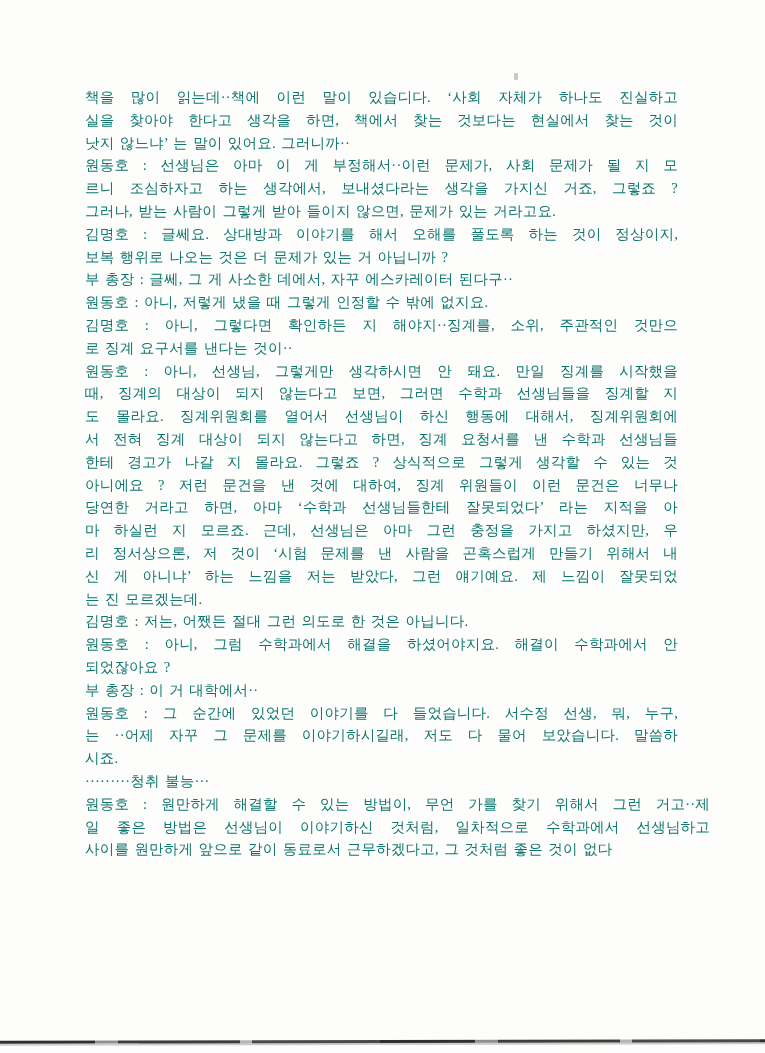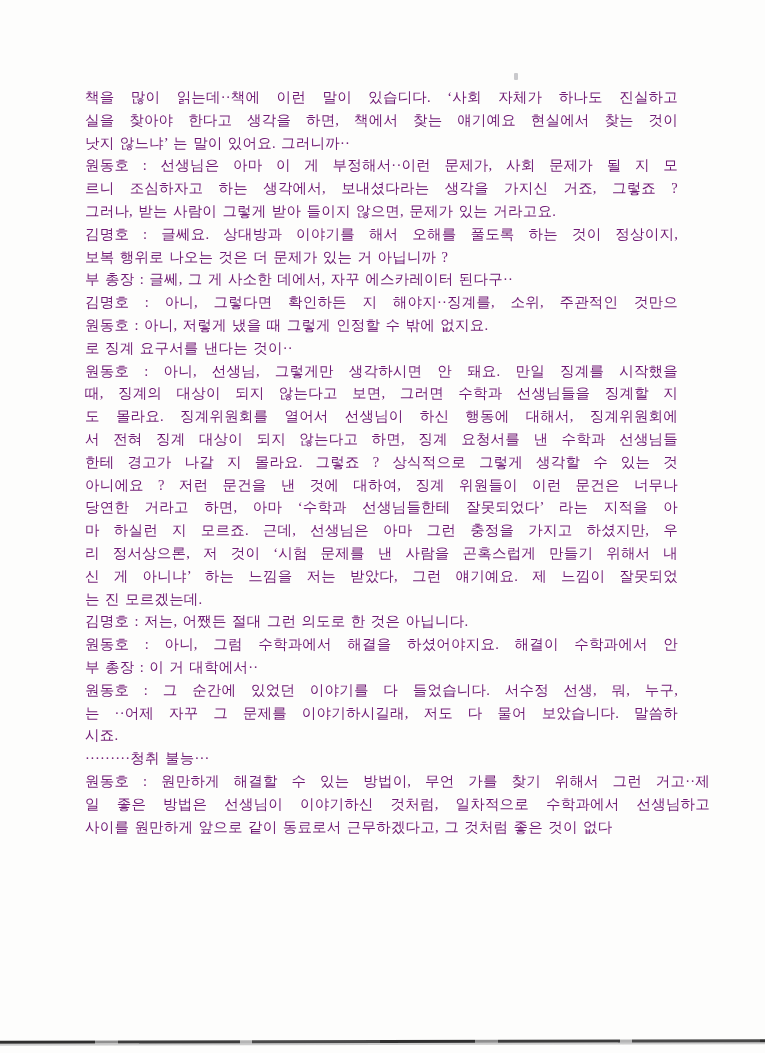--- a/index.html
+++ b/index.html
@@ -17,21 +17,21 @@
   .page {
     position: absolute;
     inset: 0;
     background: #fdfdfc;
   }
   .transcript {
     position: absolute;
     left: 85px;
     top: 86px;
     width: 593px;
-    color: #701a75;
+    color: #0f766e;
     font-size: 14.5px;
     letter-spacing: 0.2px;
     word-spacing: 1.5px;
   }
   .line {
     height: 22.8px;
     line-height: 22.8px;
     overflow: hidden;
     text-align: justify;
     text-align-last: left;
@@ -70,44 +70,45 @@
     box-shadow: 0 2px 0 rgba(60, 60, 60, 0.25);
   }
 </style>
 </head>
 <body>
 
 <div class="page">
   <div class="scan-speck"></div>
   <div class="transcript" id="transcript">
       <div class="line j">책을 많이 읽는데··책에 이런 말이 있습디다. ‘사회 자체가 하나도 진실하고</div>
-      <div class="line j">실을 찾아야 한다고 생각을 하면, 책에서 찾는 얘기예요 현실에서 찾는 것이</div>
+      <div class="line j">실을 찾아야 한다고 생각을 하면, 책에서 찾는 것보다는 현실에서 찾는 것이</div>
       <div class="line">낫지 않느냐’ 는 말이 있어요. 그러니까··</div>
       <div class="line j">원동호 : 선생님은 아마 이 게 부정해서··이런 문제가, 사회 문제가 될 지 모</div>
       <div class="line j">르니 조심하자고 하는 생각에서, 보내셨다라는 생각을 가지신 거죠, 그렇죠 ?</div>
       <div class="line">그러나, 받는 사람이 그렇게 받아 들이지 않으면, 문제가 있는 거라고요.</div>
       <div class="line j">김명호 : 글쎄요. 상대방과 이야기를 해서 오해를 풀도록 하는 것이 정상이지,</div>
       <div class="line">보복 행위로 나오는 것은 더 문제가 있는 거 아닙니까 ?</div>
       <div class="line">부 총장 : 글쎄, 그 게 사소한 데에서, 자꾸 에스카레이터 된다구··</div>
+      <div class="line">원동호 : 아니, 저렇게 냈을 때 그렇게 인정할 수 밖에 없지요.</div>
       <div class="line j">김명호 : 아니, 그렇다면 확인하든 지 해야지··징계를, 소위, 주관적인 것만으</div>
-      <div class="line">원동호 : 아니, 저렇게 냈을 때 그렇게 인정할 수 밖에 없지요.</div>
       <div class="line">로 징계 요구서를 낸다는 것이··</div>
       <div class="line j">원동호 : 아니, 선생님, 그렇게만 생각하시면 안 돼요. 만일 징계를 시작했을</div>
       <div class="line j">때, 징계의 대상이 되지 않는다고 보면, 그러면 수학과 선생님들을 징계할 지</div>
       <div class="line j">도 몰라요. 징계위원회를 열어서 선생님이 하신 행동에 대해서, 징계위원회에</div>
       <div class="line j">서 전혀 징계 대상이 되지 않는다고 하면, 징계 요청서를 낸 수학과 선생님들</div>
       <div class="line j">한테 경고가 나갈 지 몰라요. 그렇죠 ? 상식적으로 그렇게 생각할 수 있는 것</div>
       <div class="line j">아니에요 ? 저런 문건을 낸 것에 대하여, 징계 위원들이 이런 문건은 너무나</div>
       <div class="line j">당연한 거라고 하면, 아마 ‘수학과 선생님들한테 잘못되었다’ 라는 지적을 아</div>
       <div class="line j">마 하실런 지 모르죠. 근데, 선생님은 아마 그런 충정을 가지고 하셨지만, 우</div>
       <div class="line j">리 정서상으론, 저 것이 ‘시험 문제를 낸 사람을 곤혹스럽게 만들기 위해서 내</div>
       <div class="line j">신 게 아니냐’ 하는 느낌을 저는 받았다, 그런 얘기예요. 제 느낌이 잘못되었</div>
       <div class="line">는 진 모르겠는데.</div>
       <div class="line">김명호 : 저는, 어쨌든 절대 그런 의도로 한 것은 아닙니다.</div>
       <div class="line j">원동호 : 아니, 그럼 수학과에서 해결을 하셨어야지요. 해결이 수학과에서 안</div>
+      <div class="line">되었잖아요 ?</div>
       <div class="line">부 총장 : 이 거 대학에서··</div>
       <div class="line j">원동호 : 그 순간에 있었던 이야기를 다 들었습니다. 서수정 선생, 뭐, 누구,</div>
       <div class="line j">는 ··어제 자꾸 그 문제를 이야기하시길래, 저도 다 물어 보았습니다. 말씀하</div>
       <div class="line">시죠.</div>
       <div class="line">·········청취 불능···</div>
       <div class="line j wide">원동호 : 원만하게 해결할 수 있는 방법이, 무언 가를 찾기 위해서 그런 거고··제</div>
       <div class="line j wide">일 좋은 방법은 선생님이 이야기하신 것처럼, 일차적으로 수학과에서 선생님하고</div>
       <div class="line wide">사이를 원만하게 앞으로 같이 동료로서 근무하겠다고, 그 것처럼 좋은 것이 없다</div>
     </div>
   <div class="bottom-scan-line"></div>

